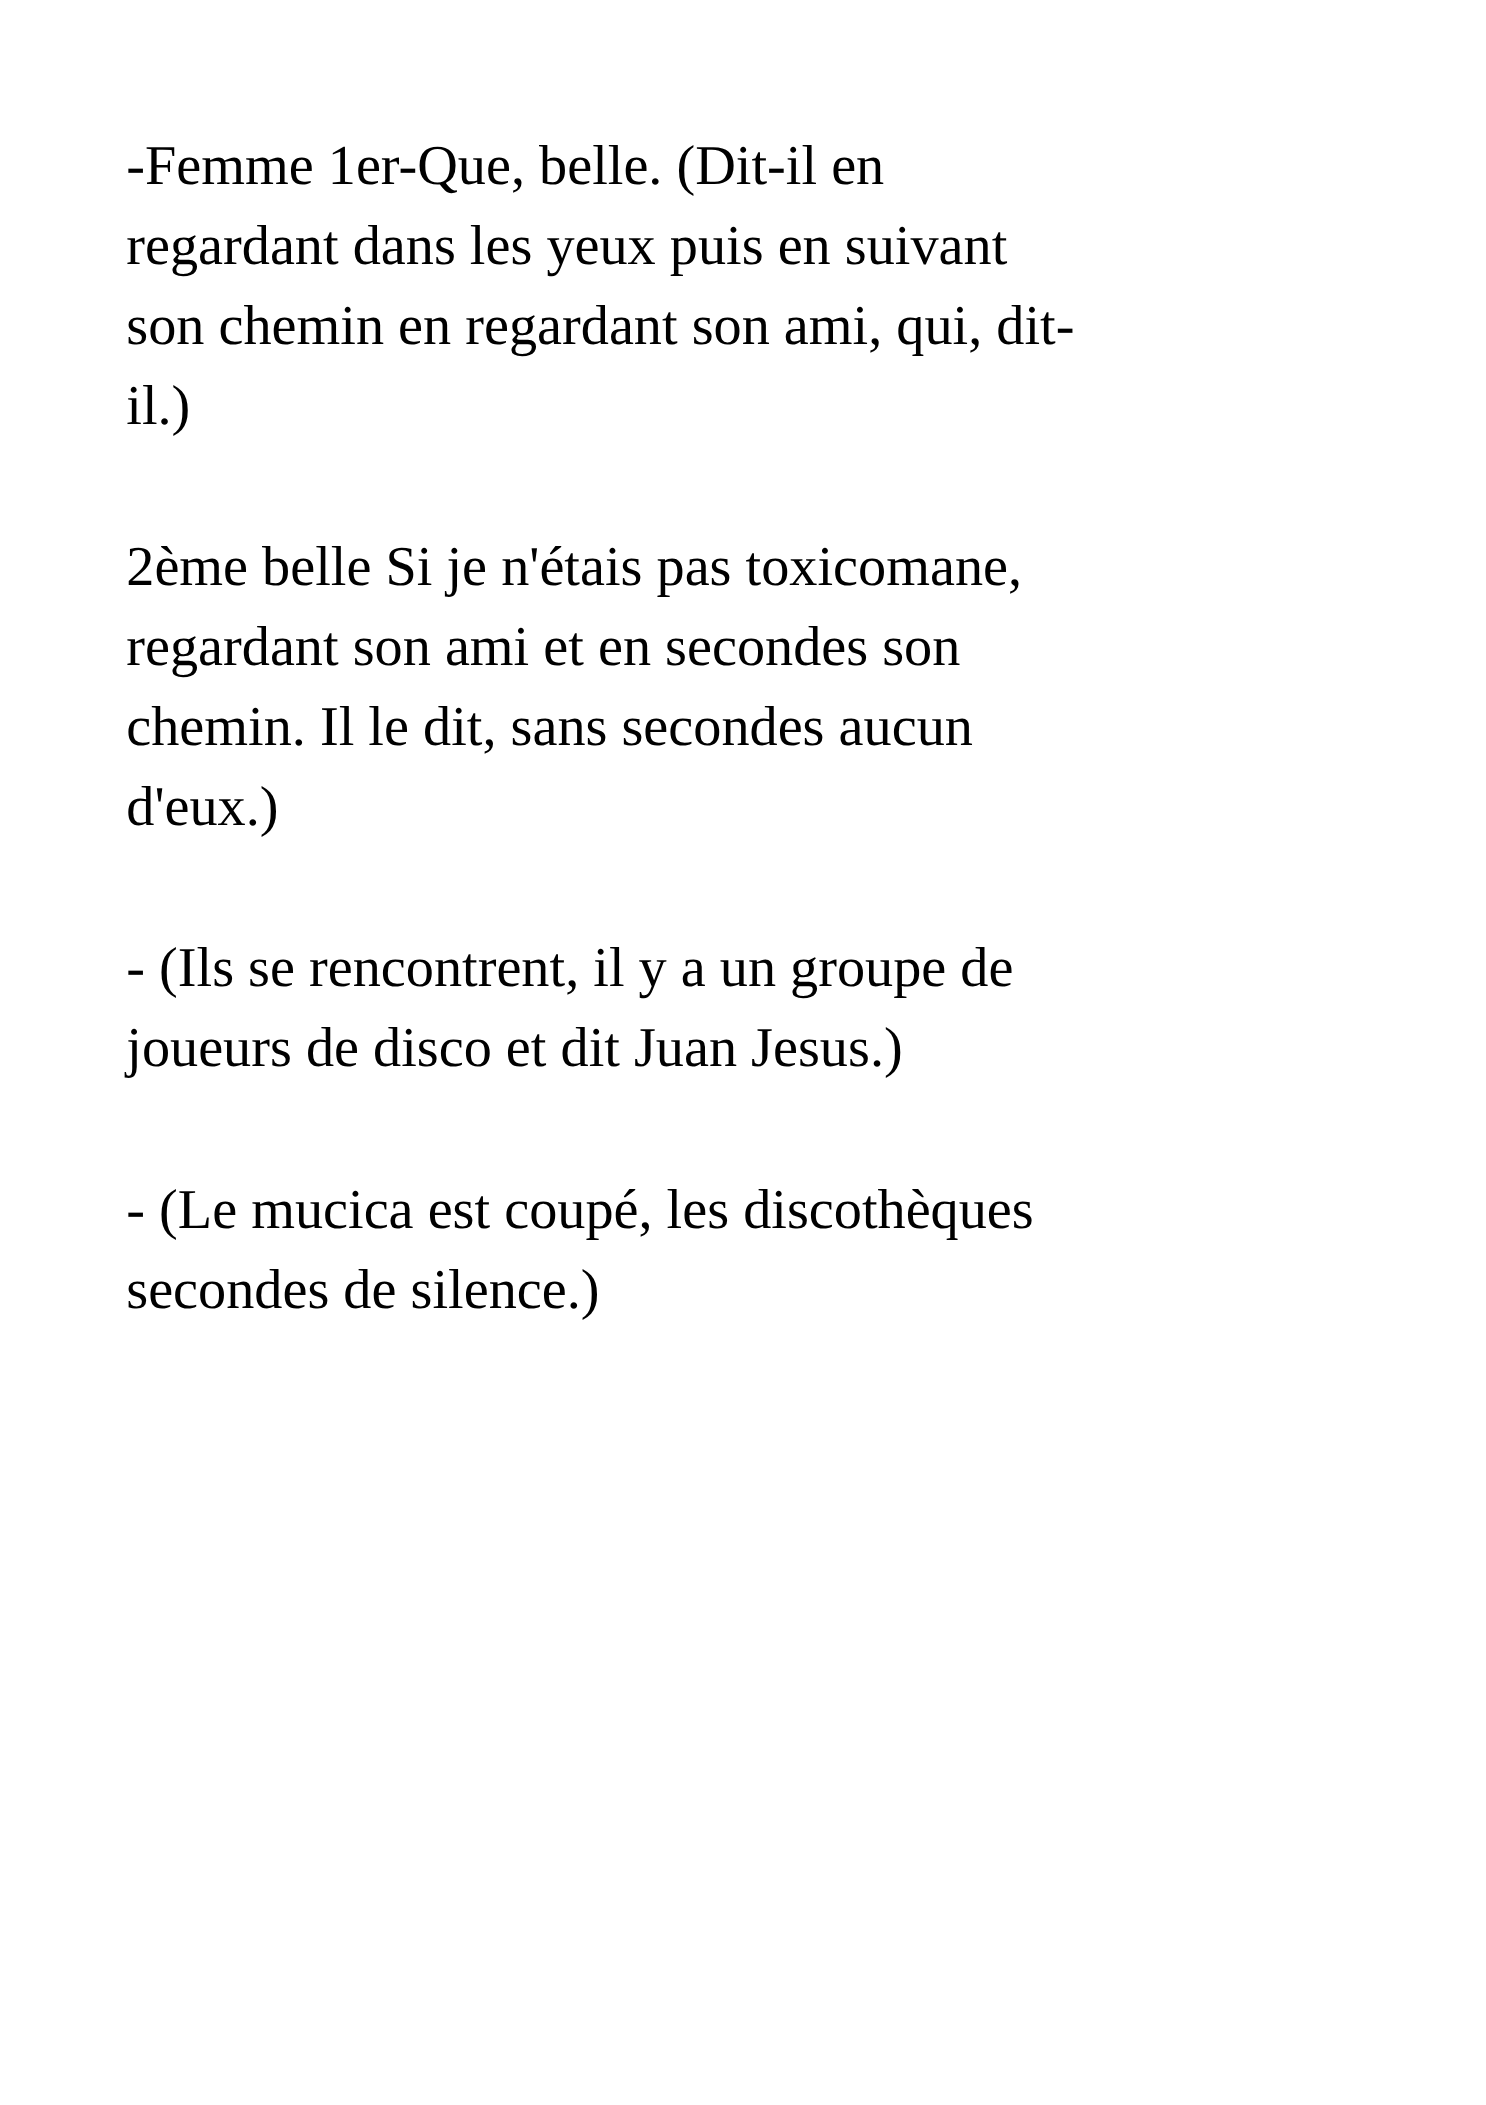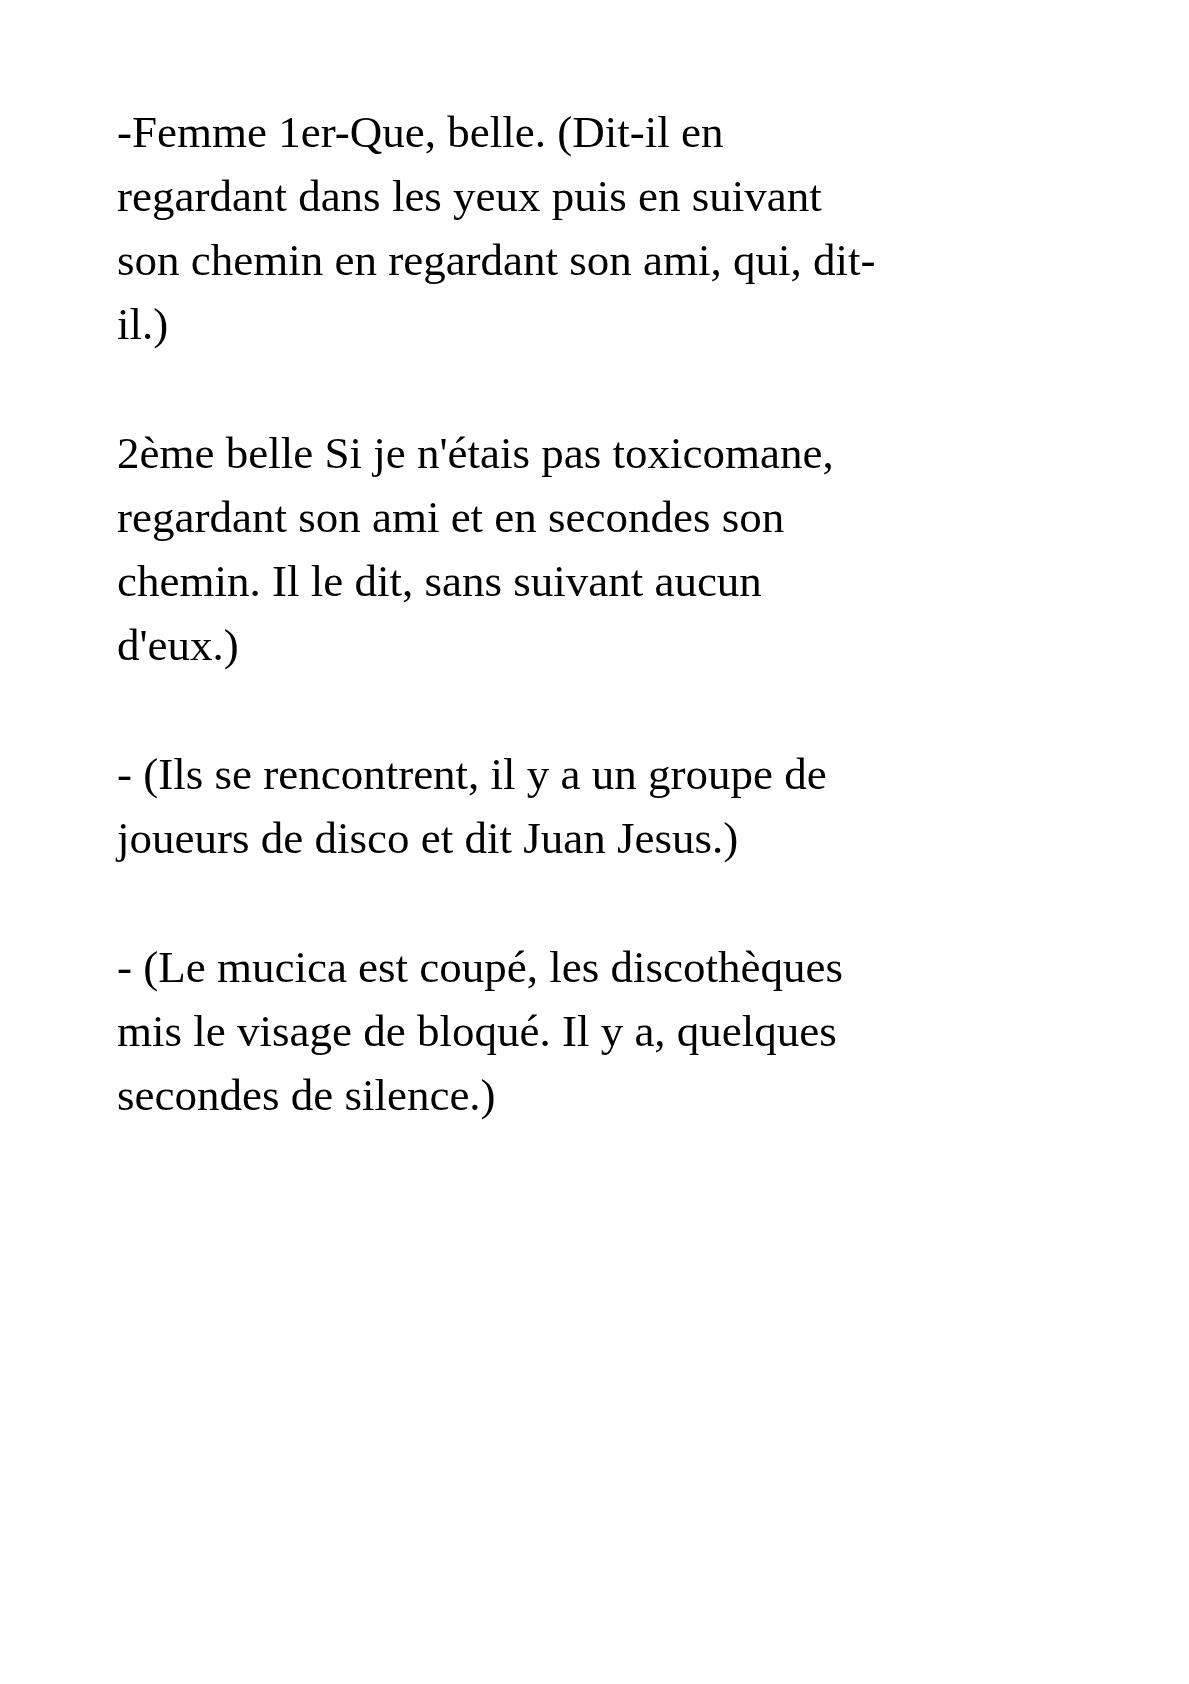--- a/index.html
+++ b/index.html
@@ -8,21 +8,21 @@
     background: #ffffff;
   }
   body {
     width: 1189px;
     height: 1684px;
     position: relative;
     overflow: hidden;
   }
   .page {
     position: absolute;
-    left: 117px;
+    left: 101px;
     top: 100px;
     width: 1000px;
     color: #000000;
     font-family: "Liberation Serif", "DejaVu Serif", serif;
     font-size: 45px;
     line-height: 64px;
   }
   .paragraph {
     margin: 0 0 65px 0;
   }
@@ -38,29 +38,28 @@
   <div class="paragraph">
     <div class="line">-Femme 1er-Que, belle. (Dit-il en</div>
     <div class="line">regardant dans les yeux puis en suivant</div>
     <div class="line">son chemin en regardant son ami, qui, dit-</div>
     <div class="line">il.)</div>
   </div>
 
   <div class="paragraph">
     <div class="line">2ème belle Si je n'étais pas toxicomane,</div>
     <div class="line">regardant son ami et en secondes son</div>
-    <div class="line">chemin. Il le dit, sans suivant aucun</div>
+    <div class="line">chemin. Il le dit, sans secondes aucun</div>
     <div class="line">d'eux.)</div>
   </div>
 
   <div class="paragraph">
     <div class="line">- (Ils se rencontrent, il y a un groupe de</div>
     <div class="line">joueurs de disco et dit Juan Jesus.)</div>
   </div>
 
 
   <div class="paragraph">
     <div class="line">- (Le mucica est coupé, les discothèques</div>
-    <div class="line">mis le visage de bloqué. Il y a, quelques</div>
     <div class="line">secondes de silence.)</div>
   </div>
 
 </div>
 
 </body></html>

